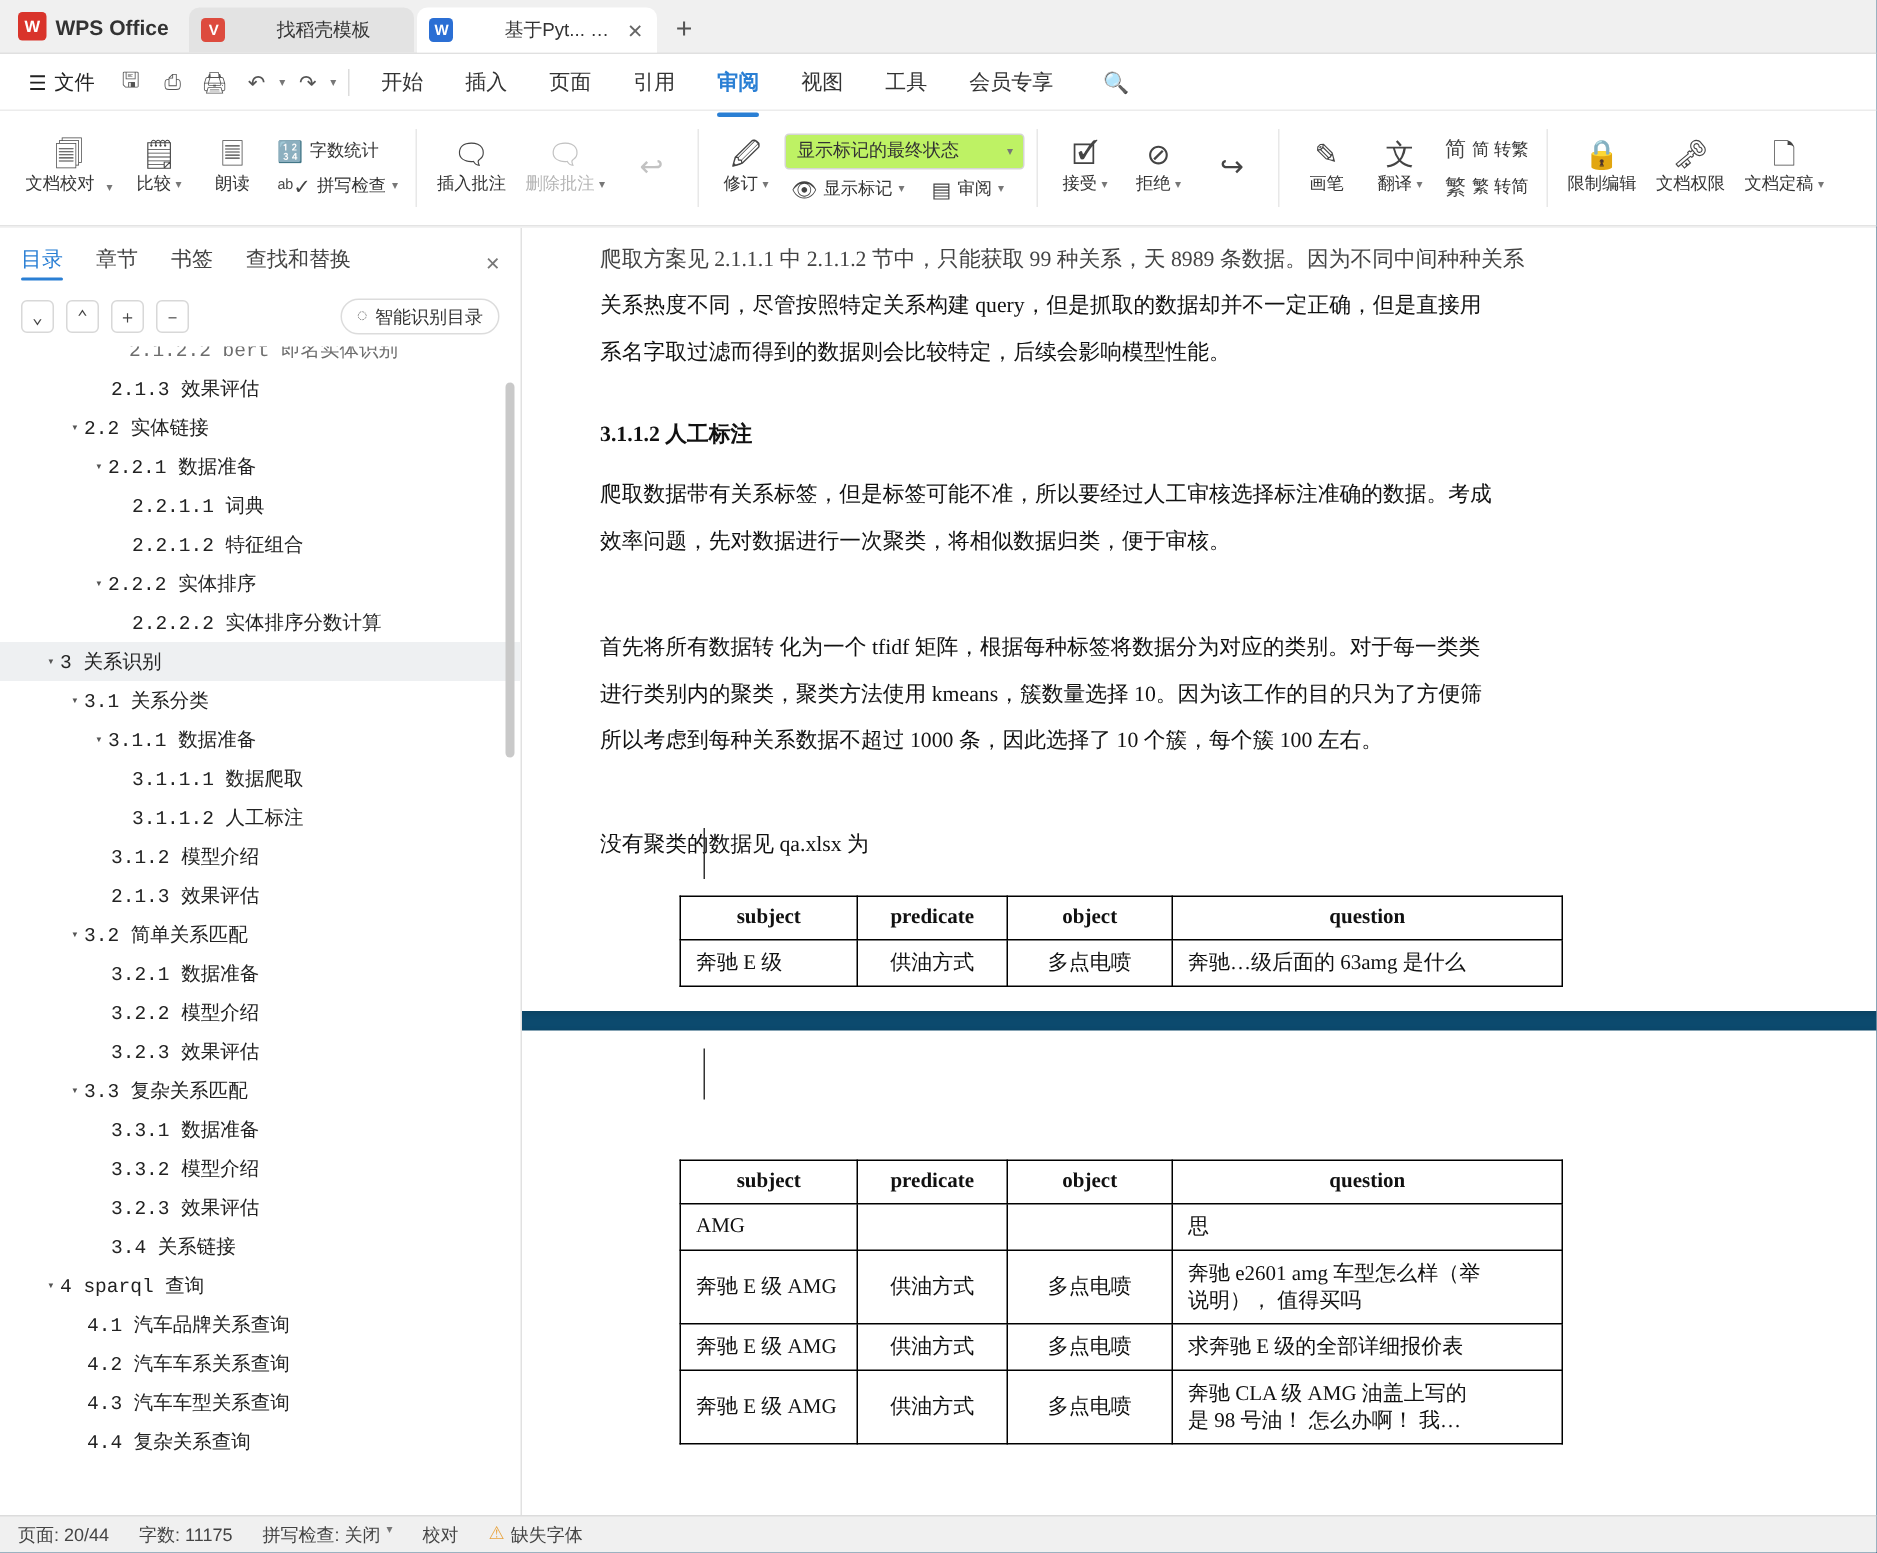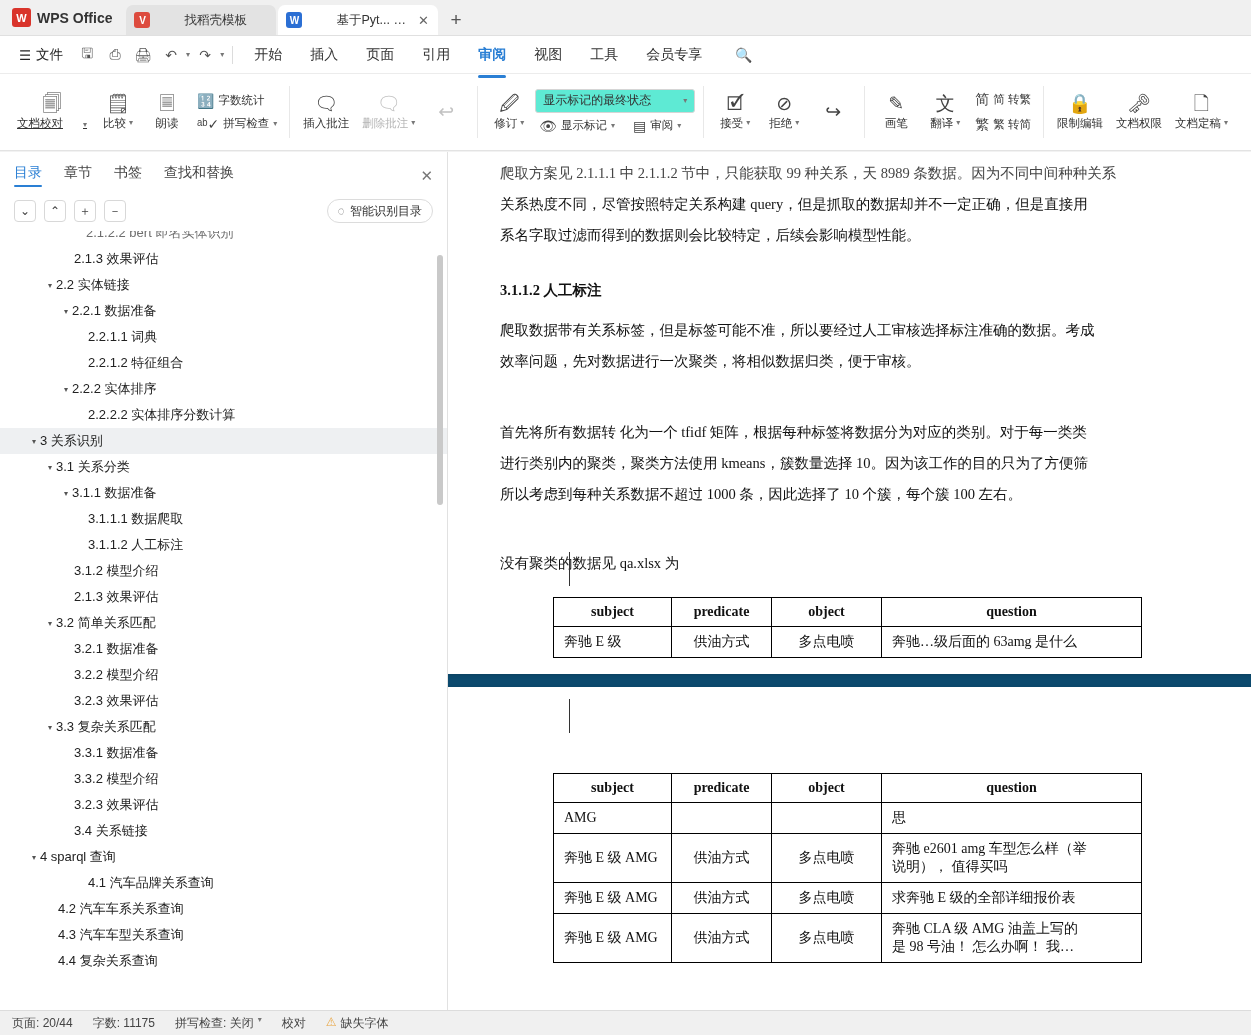--- a/index.html
+++ b/index.html
@@ -67,30 +67,30 @@
     min-width:46px; padding:3px 5px; font-size:11.5px; color:#333; gap:2px; line-height:1.25;
   }
   .rbtn .gl { font-size:19px; line-height:20px; color:#444; }
   .rbtn.dim { color:#b5b5b5; }
   .rbtn.dim .gl { color:#c2c2c2; }
   .rstack { display:flex; flex-direction:column; justify-content:center; gap:3px; font-size:11.5px; color:#333;}
   .rrow { display:flex; align-items:center; gap:4px; padding:2px 4px; }
   .rrow .gl { font-size:14px; color:#444; }
   .caret { font-size:8px; color:#777; }
   .sel-display {
-    width:160px; height:24px; border:1px solid #d5d5d5; border-radius:3px; background:#5eead4;
+    width:160px; height:24px; border:1px solid #d5d5d5; border-radius:3px; background:#bef264;
     display:flex; align-items:center; justify-content:space-between; padding:0 7px; font-size:12px; color:#333;
   }
   .pen-gl { font-size:21px; color:#d9534f; }
 
   
   .workspace { position:absolute; top:152px; left:0; right:0; bottom:25px; display:flex; }
 
   
-  .sidebar { width:448px; background:#fff; border-right:1px solid #e1e1e1; position:relative; display:flex; flex-direction:column;}
+  .sidebar { width:348px; background:#fff; border-right:1px solid #e1e1e1; position:relative; display:flex; flex-direction:column;font-family:Liberation Mono, monospace;}
   .side-tabs { display:flex; align-items:center; padding:12px 14px 6px 14px; gap:22px; font-size:14px; color:#444; }
   .side-tabs .st { padding-bottom:5px; position:relative; }
   .side-tabs .st.active { color:#2a7fd4; }
   .side-tabs .st.active::after { content:""; position:absolute; left:0; right:0; bottom:0; height:2.5px; background:#2a7fd4; border-radius:2px; }
   .side-close { margin-left:auto; font-size:15px; color:#777; }
   .side-ctrl { display:flex; align-items:center; gap:8px; padding:6px 14px 8px 14px; }
   .cbtn { width:22px; height:22px; border:1px solid #d8d8d8; border-radius:4px; display:flex; align-items:center; justify-content:center; font-size:12px; color:#444; background:#fff; }
   .smart-btn {
     margin-left:auto; display:flex; align-items:center; gap:5px; height:24px; padding:0 10px;
     border:1px solid #dcdcdc; border-radius:12px; font-size:12px; color:#333; background:#fff;
@@ -176,21 +176,21 @@
   <div class="ribbon-tab">工具</div>
   <div class="ribbon-tab">会员专享</div>
   <span class="qicon" style="margin-left:14px;">🔍</span>
 </div>
 
 <div class="ribbon">
 
   <div class="rgroup">
     <div class="rbtn">
       <span class="gl">🗐</span>
-      <span style="display:flex;align-items:flex-end;gap:20px;text-decoration:underline;">
+      <span style="display:flex;align-items:flex-end;gap:8px;">
         <span>文档校对</span>
           <span class="caret">▾</span>
       </span>
     </div>
     <div class="rbtn">
       <span class="gl">🗒</span>
       <span style="display:flex;align-items:center;gap:3px;">
         <span>比较</span>
           <span class="caret">▾</span>
       </span>
@@ -426,21 +426,21 @@
         <div class="toc-row" style="padding-left:74px;">
           <span>3.2.3 效果评估</span>
         </div>
         <div class="toc-row" style="padding-left:74px;">
           <span>3.4 关系链接</span>
         </div>
         <div class="toc-row" style="padding-left:28px;">
           <span class="tri">▾</span>
           <span>4 sparql 查询</span>
         </div>
-        <div class="toc-row" style="padding-left:88px;">
+        <div class="toc-row" style="padding-left:58px;">
           <span>4.1 汽车品牌关系查询</span>
         </div>
         <div class="toc-row" style="padding-left:58px;">
           <span>4.2 汽车车系关系查询</span>
         </div>
         <div class="toc-row" style="padding-left:58px;">
           <span>4.3 汽车车型关系查询</span>
         </div>
         <div class="toc-row" style="padding-left:58px;">
           <span>4.4 复杂关系查询</span>

